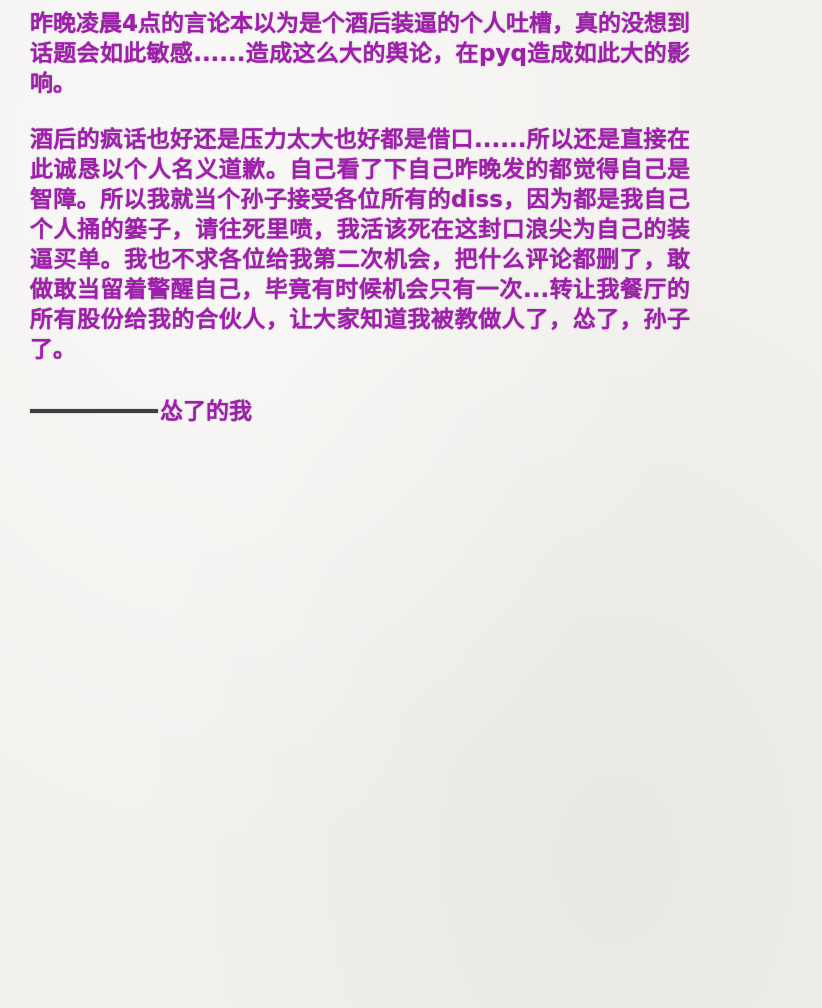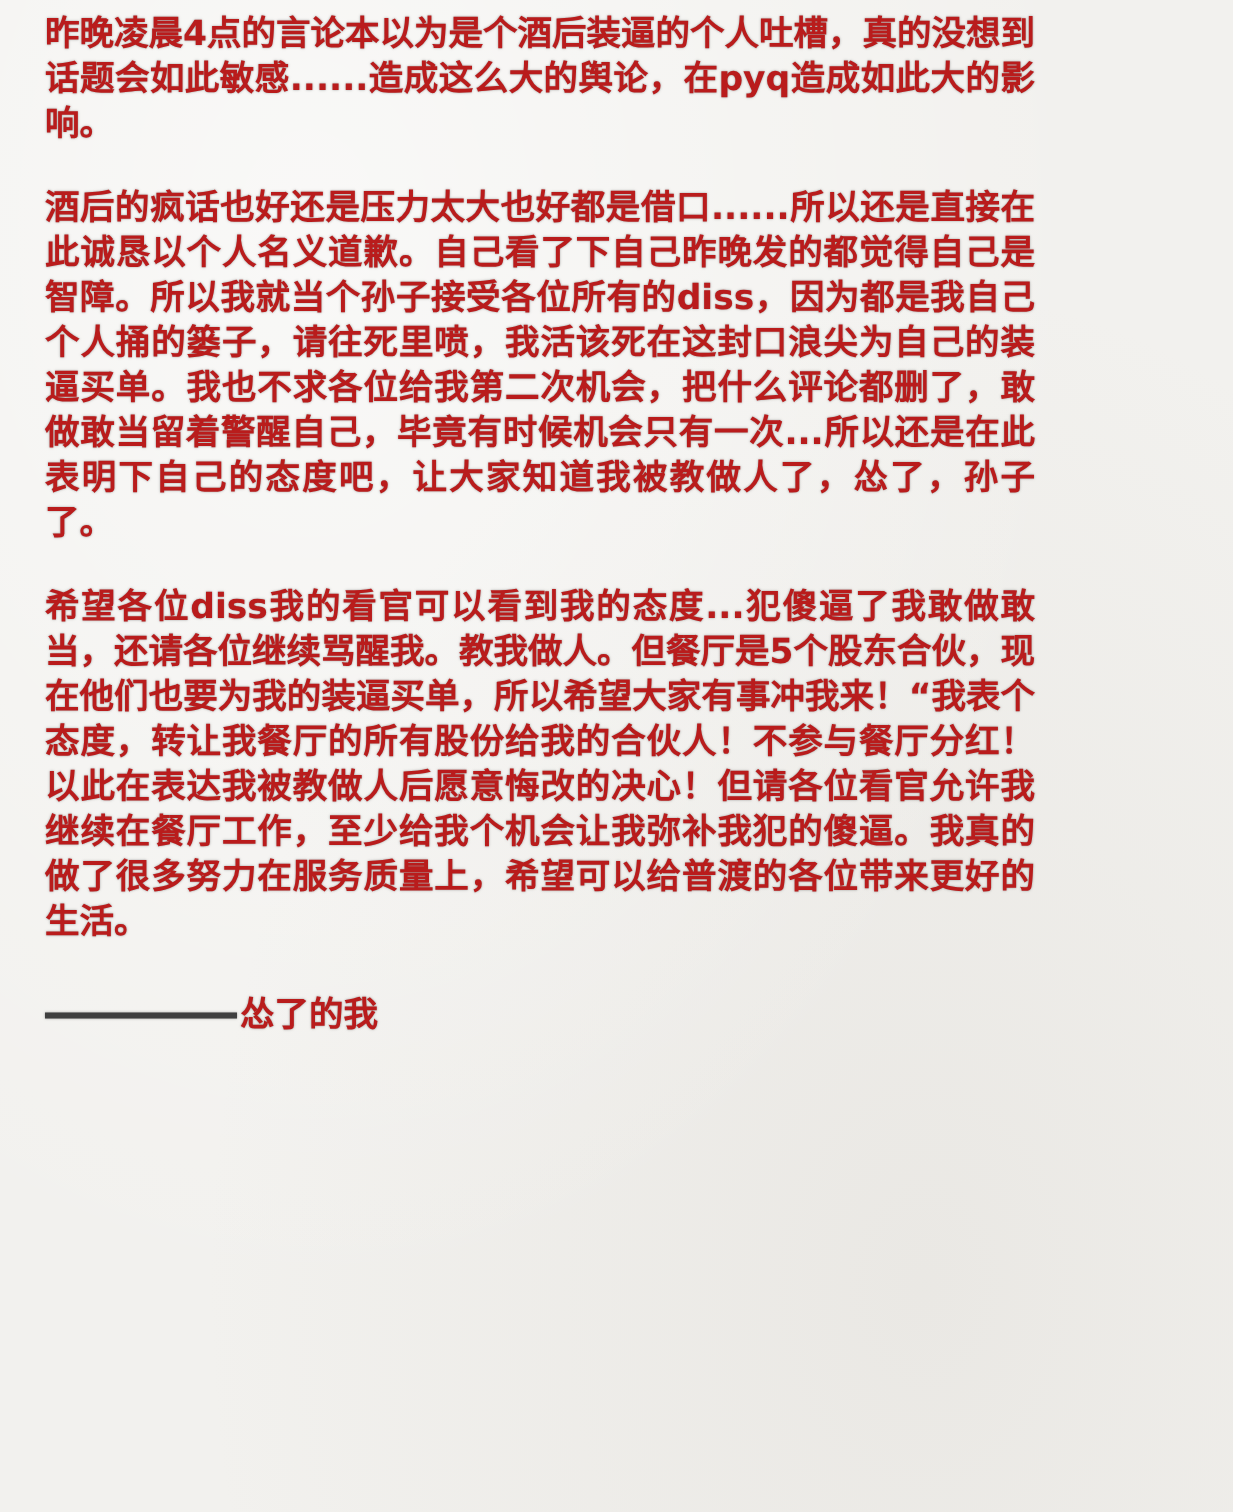--- a/index.html
+++ b/index.html
@@ -14,21 +14,21 @@
     background-image:
       radial-gradient(ellipse at 25% 15%, rgba(255,255,255,0.55), rgba(255,255,255,0) 60%),
       radial-gradient(ellipse at 75% 85%, rgba(205,200,192,0.22), rgba(205,200,192,0) 55%);
     font-family: "DejaVu Sans", "Liberation Sans", sans-serif;
   }
   .page {
     box-sizing: border-box;
     width: 716px;
     height: 1008px;
     padding: 8px 26px 0 30px;
-    color: #b91c1c;
+    color: #a21caf;
     font-size: 23px;
     line-height: 30px;
     font-weight: 700;
     text-shadow: 0 0 1.5px rgba(70, 70, 70, 0.55);
     text-align: justify;
     text-justify: inter-ideograph;
   }
   .page p {
     margin: 0 0 26px 0;
   }
@@ -44,19 +44,18 @@
     background: #3f3f3f;
     margin-right: 2px;
     box-shadow: 0 0 1.5px rgba(70, 70, 70, 0.55);
   }
 </style>
 </head>
 <body>
 
 <main class="page">
   <p>昨晚凌晨4点的言论本以为是个酒后装逼的个人吐槽，真的没想到话题会如此敏感......造成这么大的舆论，在pyq造成如此大的影响。</p>
-  <p>酒后的疯话也好还是压力太大也好都是借口......所以还是直接在此诚恳以个人名义道歉。自己看了下自己昨晚发的都觉得自己是智障。所以我就当个孙子接受各位所有的diss，因为都是我自己个人捅的篓子，请往死里喷，我活该死在这封口浪尖为自己的装逼买单。我也不求各位给我第二次机会，把什么评论都删了，敢做敢当留着警醒自己，毕竟有时候机会只有一次...所以还是在此表明下自己的态度吧，让大家知道我被教做人了，怂了，孙子了。</p>
-  <p>希望各位diss我的看官可以看到我的态度...犯傻逼了我敢做敢当，还请各位继续骂醒我。教我做人。但餐厅是5个股东合伙，现在他们也要为我的装逼买单，所以希望大家有事冲我来！“我表个态度，转让我餐厅的所有股份给我的合伙人！不参与餐厅分红！以此在表达我被教做人后愿意悔改的决心！但请各位看官允许我继续在餐厅工作，至少给我个机会让我弥补我犯的傻逼。我真的做了很多努力在服务质量上，希望可以给普渡的各位带来更好的生活。</p>
+  <p>酒后的疯话也好还是压力太大也好都是借口......所以还是直接在此诚恳以个人名义道歉。自己看了下自己昨晚发的都觉得自己是智障。所以我就当个孙子接受各位所有的diss，因为都是我自己个人捅的篓子，请往死里喷，我活该死在这封口浪尖为自己的装逼买单。我也不求各位给我第二次机会，把什么评论都删了，敢做敢当留着警醒自己，毕竟有时候机会只有一次...转让我餐厅的所有股份给我的合伙人，让大家知道我被教做人了，怂了，孙子了。</p>
   <div class="signature">
     <span class="dash"></span>
     <span>怂了的我</span>
   </div>
 </main>
 
 </body></html>

